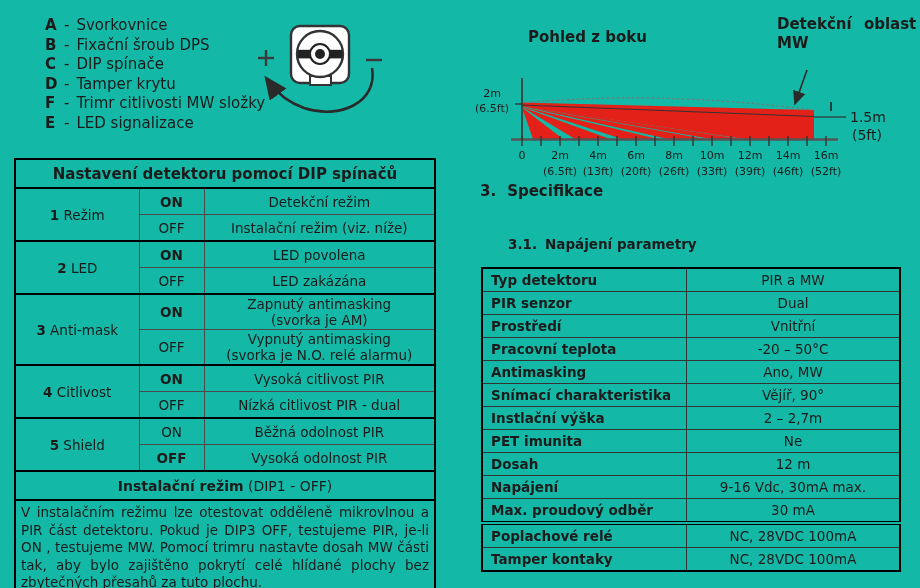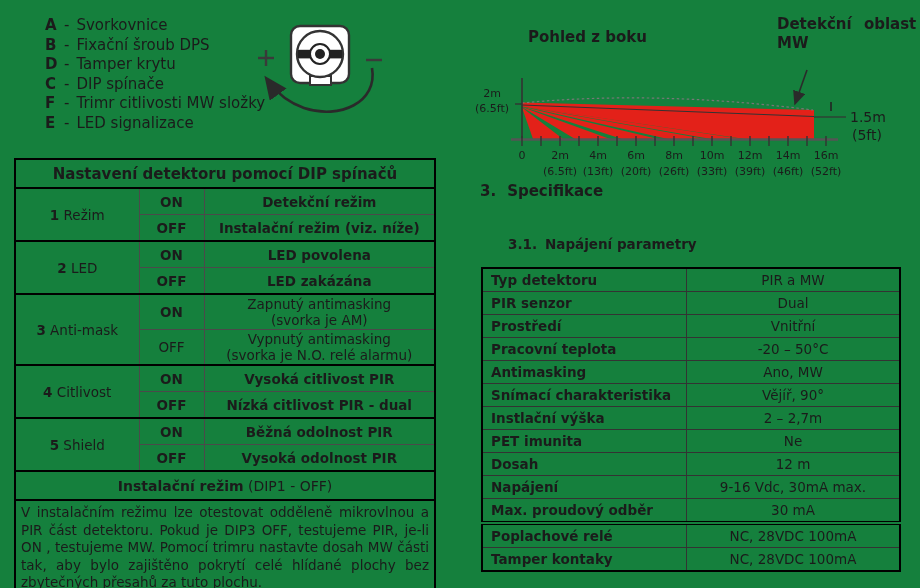--- a/index.html
+++ b/index.html
@@ -1,16 +1,16 @@
 <!DOCTYPE html>
 <html><head>
 <meta charset="utf-8">
 <style>
   html,body{margin:0;padding:0;background:#fff;}
-  .page{position:relative;width:920px;height:588px;background:#15803d;overflow:hidden;
+  .page{position:relative;width:920px;height:588px;background:#14b8a6;overflow:hidden;
         font-family:"DejaVu Sans","Liberation Sans",sans-serif;color:#1b1b1b;}
 
   
   .legend{position:absolute;left:45px;top:16px;font-size:15px;line-height:19.5px;}
   .legend-row{white-space:nowrap;}
   .legend-letter{font-weight:bold;display:inline-block;min-width:15px;}
   .legend-sep{display:inline-block;margin:0 7px 0 4px;}
 
   
   .sideview-title{position:absolute;left:528px;top:28px;font-size:15px;font-weight:bold;}
@@ -27,21 +27,21 @@
 
   
   table{border-collapse:collapse;table-layout:fixed;}
   .dip-table{position:absolute;left:14px;top:158px;width:420px;border:2px solid #000;font-size:13.5px;}
   .dip-table td,.dip-table th{border:1px solid #4a4a4a;text-align:center;vertical-align:middle;padding:1px 9px;}
   .dip-table th{border-bottom:2px solid #000;font-size:15px;font-weight:bold;height:25px;}
   .dip-table tr.gstart td{border-top:2px solid #000;}
   .dip-table td.glabel{font-weight:normal;}
   .dip-table .num{font-weight:bold;}
   .dip-table .b{font-weight:bold;}
-  .dip-row td{height:23px;font-weight:bold;}
+  .dip-row td{height:23px;}
   .dip-row-tall td{height:32px;line-height:16px;}
   .install-title-row td{border-top:2px solid #000;height:25px;font-size:14px;}
   .install-title-row .t{font-weight:bold;}
   .install-text-row td{border-top:2px solid #000;text-align:justify;padding:3px 5px 4px 5px;
         font-size:13.5px;line-height:17.5px;}
 
   
   .spec-heading{position:absolute;left:480px;top:182px;font-size:15px;font-weight:bold;}
   .spec-heading .hn{margin-right:11px;}
   .spec-subheading{position:absolute;left:508px;top:236px;font-size:13.5px;font-weight:bold;}
@@ -53,22 +53,22 @@
   .spec-table tr.sep td{border-top:4px double #000;margin-left:41px;}
 </style>
 </head>
 <body>
 
 <div class="page">
 
   <div class="legend">
     <div class="legend-row"><span class="legend-letter">A</span><span class="legend-sep">-</span><span>Svorkovnice</span></div>
     <div class="legend-row"><span class="legend-letter">B</span><span class="legend-sep">-</span><span>Fixační šroub DPS</span></div>
+    <div class="legend-row"><span class="legend-letter">C</span><span class="legend-sep">-</span><span>DIP spínače</span></div>
     <div class="legend-row"><span class="legend-letter">D</span><span class="legend-sep">-</span><span>Tamper krytu</span></div>
-    <div class="legend-row"><span class="legend-letter">C</span><span class="legend-sep">-</span><span>DIP spínače</span></div>
     <div class="legend-row"><span class="legend-letter">F</span><span class="legend-sep">-</span><span>Trimr citlivosti MW složky</span></div>
     <div class="legend-row"><span class="legend-letter">E</span><span class="legend-sep">-</span><span>LED signalizace</span></div>
   </div>
 
   <svg class="svg-trimmer" width="140" height="118" viewBox="0 0 140 118">
     <defs>
       <marker id="ah1" orient="auto" markerWidth="12" markerHeight="12" refX="6" refY="4">
         <path d="M0,0 L9,4 L0,8 z" fill="#2a2a2a"></path>
       </marker>
     </defs>

